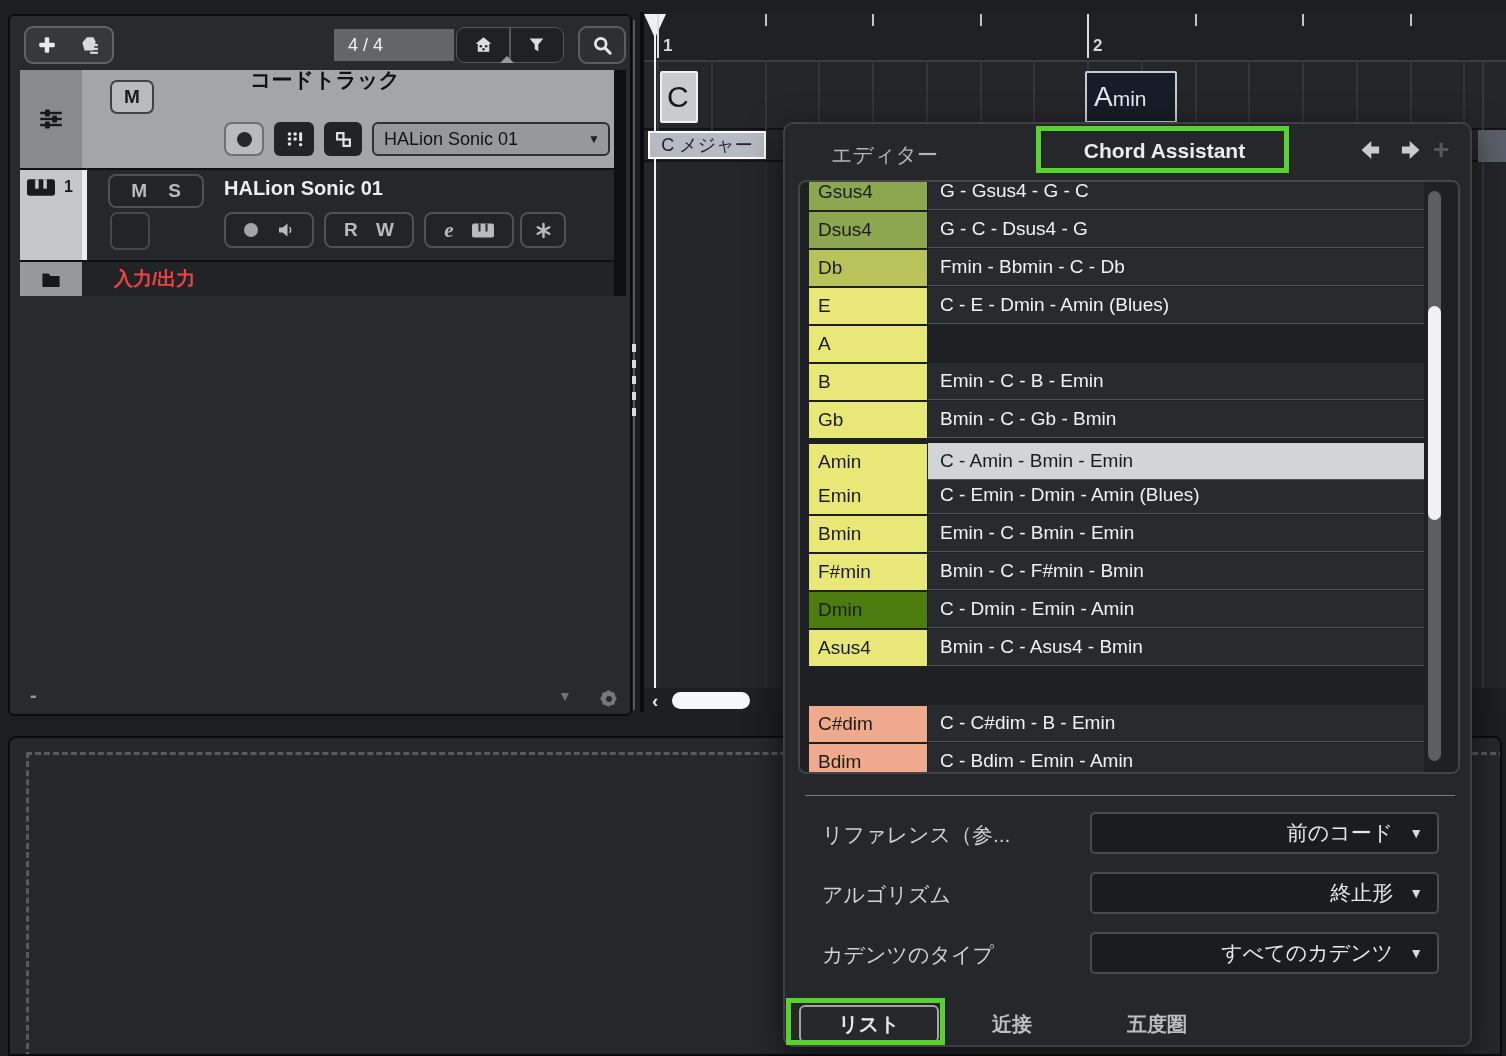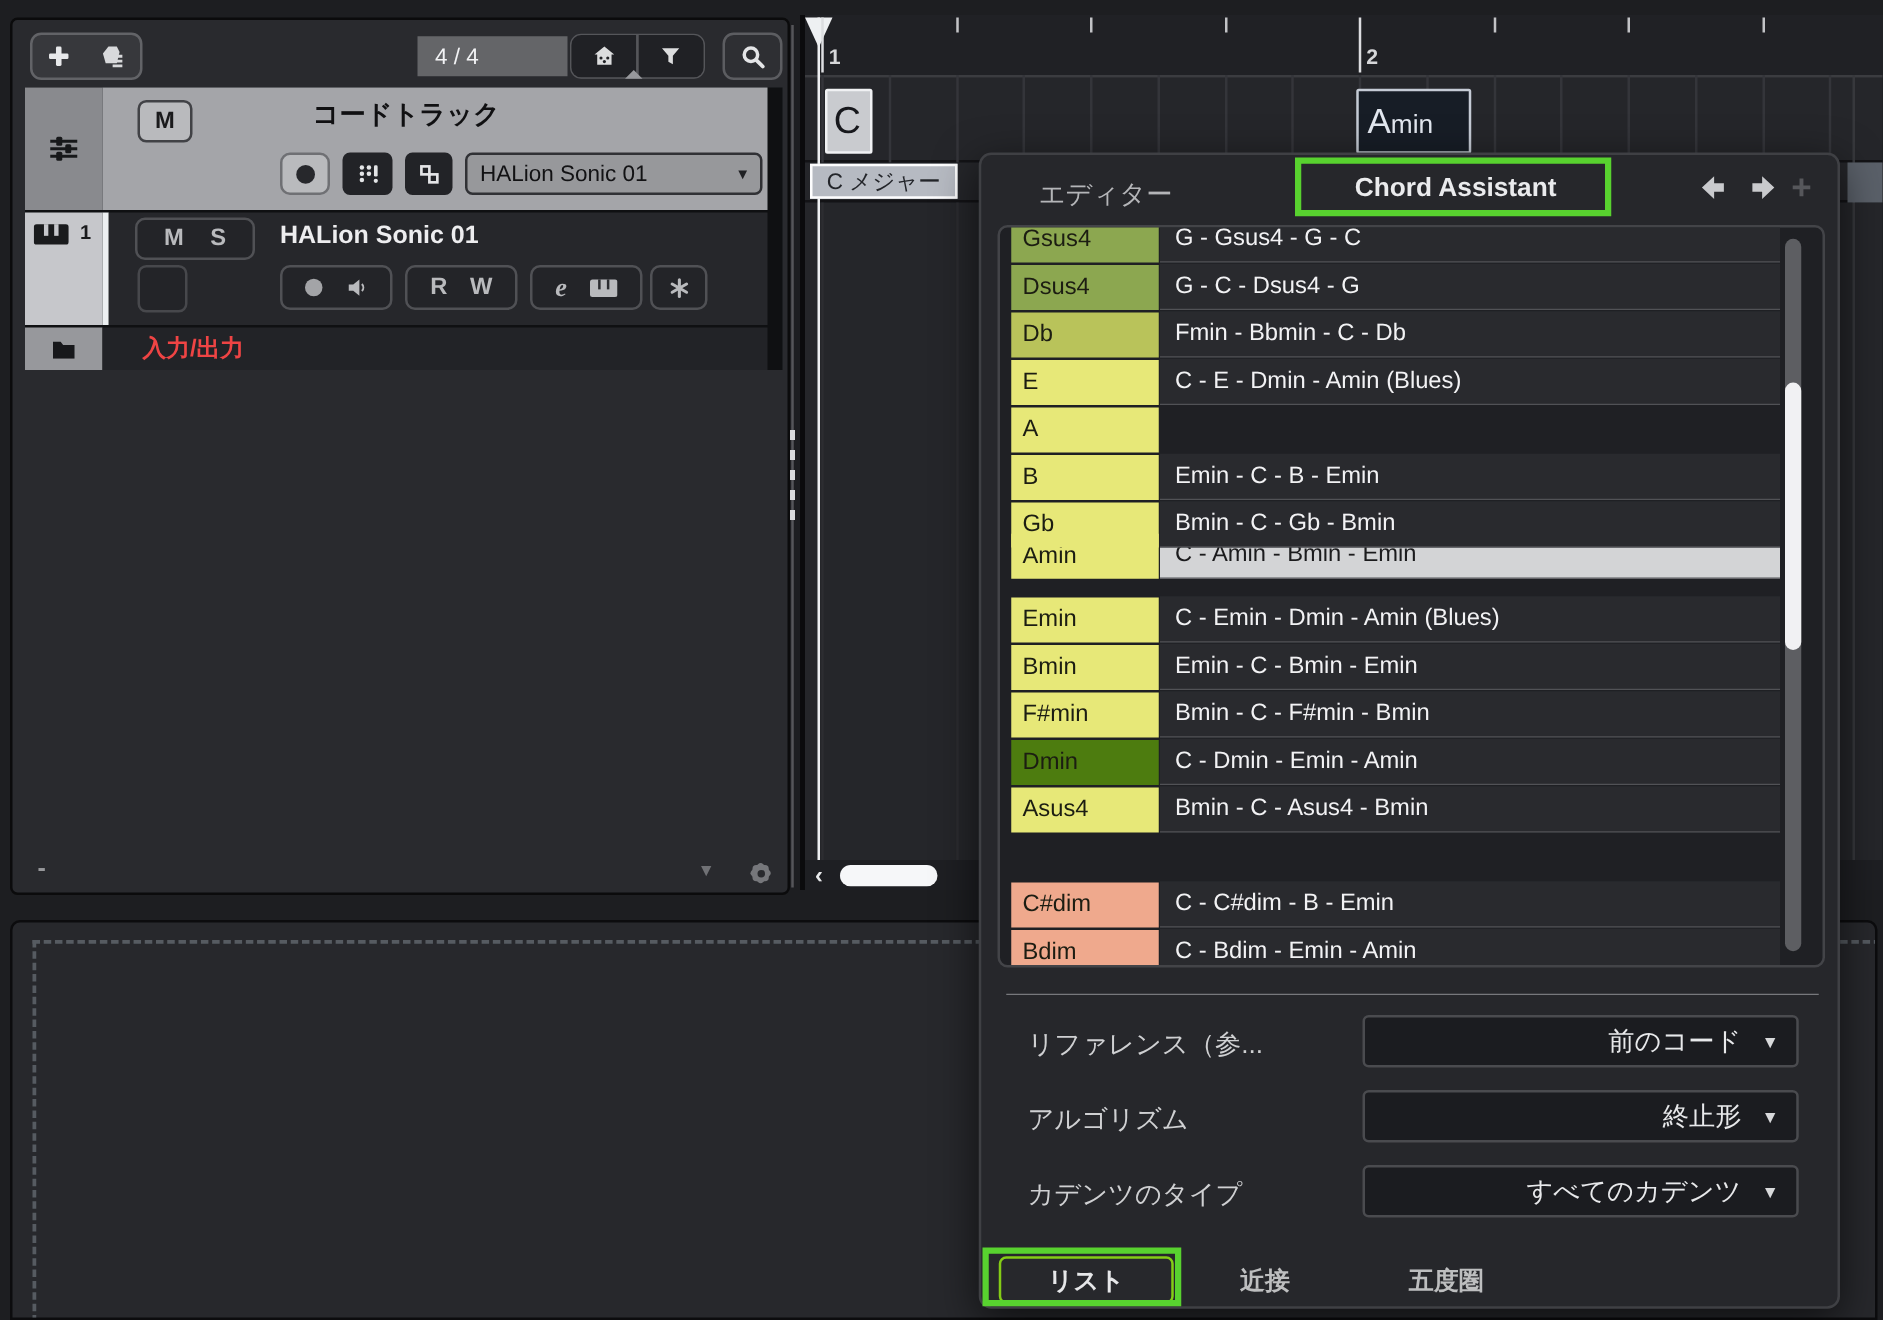--- a/index.html
+++ b/index.html
@@ -49,21 +49,21 @@
   #hub-notch{left:490px;top:40px;width:0;height:0;border-left:7px solid transparent;
              border-right:7px solid transparent;border-bottom:7px solid #97989c;}
   #search-btn{left:568px;top:10px;width:48px;height:38px;background:#2e2f33;border:2px solid #5c5d61;
               border-radius:9px;box-sizing:border-box;}
 
   .leftcell{position:absolute;left:10px;width:62px;}
   #t1-main{left:72px;top:54px;width:532px;height:98px;background:#a4a5a9;}
   #t1-left{top:54px;height:98px;background:#898a8e;display:flex;align-items:center;justify-content:center;}
   #t1-m{left:100px;top:64px;width:44px;height:34px;background:#b9babd;border:2px solid #414246;border-radius:7px;
         color:#1a1a1c;font-weight:bold;font-size:19px;display:flex;align-items:center;justify-content:center;box-sizing:border-box;}
-  #t1-name{left:150px;top:61px;width:330px;text-align:center;color:#101012;font-size:21px;font-weight:600;}
+  #t1-name{left:150px;top:50px;width:330px;text-align:center;color:#101012;font-size:21px;font-weight:600;}
   #t1-rec{left:214px;top:106px;width:40px;height:34px;background:#b9babd;border:2px solid #6f7074;border-radius:8px;box-sizing:border-box;
           display:flex;align-items:center;justify-content:center;}
   #t1-rec .dot{width:15px;height:15px;border-radius:50%;background:#27282c;}
   .dk-btn{position:absolute;background:#222327;border-radius:6px;display:flex;align-items:center;justify-content:center;}
   #t1-dd{left:362px;top:106px;width:238px;height:34px;background:#97989b;border:2px solid #303135;border-radius:6px;
          box-sizing:border-box;display:flex;align-items:center;color:#121214;font-size:18px;padding:0 8px 0 10px;}
   #t1-dd .dd-txt{flex:1;} .dd-caret{font-size:12px;color:#202124;}
 
   #t2-left{top:154px;height:90px;background:#c6c7cb;}
   #t2-strip{left:72px;top:154px;width:5px;height:90px;background:#eceff1;}
@@ -115,21 +115,21 @@
   #ca-sb-track{position:absolute;left:628px;top:9px;width:13px;height:570px;background:#5d5e62;border-radius:7px;}
   #ca-sb-thumb{position:absolute;left:628px;top:124px;width:13px;height:214px;background:#f1f1f3;border-radius:7px;}
 
   #ca-divline{left:20px;top:671px;width:650px;height:1px;background:#77787c;}
   .param-label{position:absolute;left:37px;color:#cfd0d2;font-size:21px;}
   .param-dd{position:absolute;left:305px;width:349px;height:42px;background:#1b1c20;border:2px solid #4a4b4f;
             border-radius:5px;box-sizing:border-box;display:flex;align-items:center;justify-content:flex-end;
             color:#e8e9eb;font-size:21px;padding-right:14px;}
   .param-dd .dd-caret{margin-left:16px;color:#d8d9db;font-size:14px;}
 
-  #mode-list{left:14px;top:881px;width:140px;height:38px;background:#27282c;border:2px solid #84cc16;border-radius:6px;
+  #mode-list{left:14px;top:881px;width:140px;height:38px;background:#27282c;border:2px solid #a3a3a3;border-radius:6px;
              box-sizing:border-box;display:flex;align-items:center;justify-content:center;color:#e6e7e9;font-size:20px;font-weight:bold;}
   .mode-tab{position:absolute;top:887px;color:#bdbebf;font-size:20px;font-weight:bold;text-align:center;width:110px;}
   #mode-prox{left:172px;} #mode-fifths{left:317px;}
 
   
   .green-rect{position:absolute;border:5px solid #58d22f;box-sizing:border-box;z-index:12;background:transparent;}
   #green-tab{left:1036px;top:126px;width:253px;height:47px;}
   #green-list{left:786px;top:998px;width:159px;height:47px;}
 
   svg{display:block;}
@@ -410,21 +410,21 @@
     <div class="prog">Bmin - C - F#min - Bmin</div>
   </div>
         <div class="crow" style="top: 333px;">
     <div class="chip" style="background: rgb(231, 232, 120);">Bmin</div>
     <div class="prog">Emin - C - Bmin - Emin</div>
   </div>
         <div class="crow" style="top: 295px;">
     <div class="chip" style="background: rgb(231, 232, 120);">Emin</div>
     <div class="prog">C - Emin - Dmin - Amin (Blues)</div>
   </div>
-        <div class="crow sel" style="top: 244px;">
+        <div class="crow sel" style="top: 261px;">
     <div class="chip" style="background: rgb(231, 232, 120);">Amin</div>
     <div class="prog">C - Amin - Bmin - Emin</div>
   </div>
         <div class="crow" style="top: 219px;">
     <div class="chip" style="background: rgb(231, 232, 120);">Gb</div>
     <div class="prog">Bmin - C - Gb - Bmin</div>
   </div>
         <div class="crow" style="top: 181px;">
     <div class="chip" style="background: rgb(231, 232, 120);">B</div>
     <div class="prog">Emin - C - B - Emin</div>

